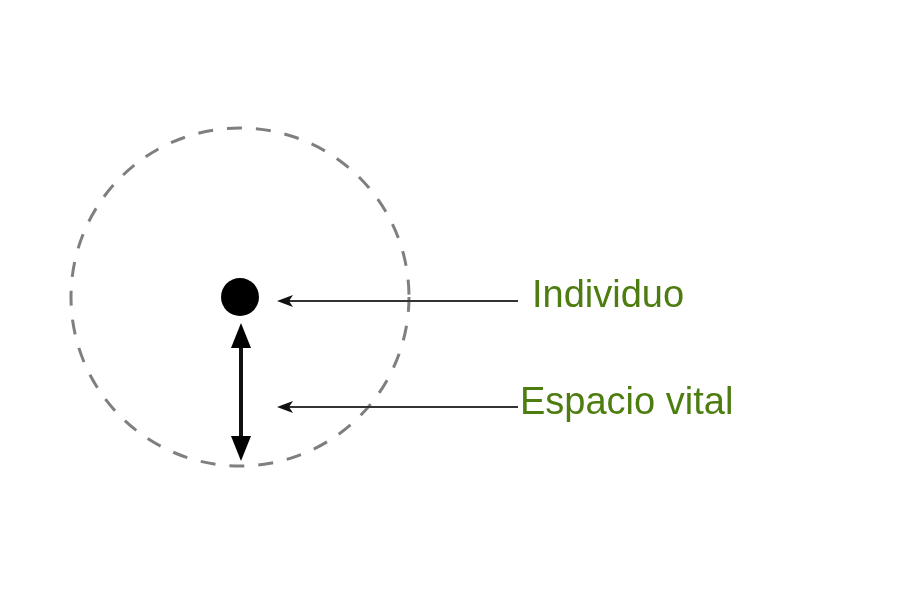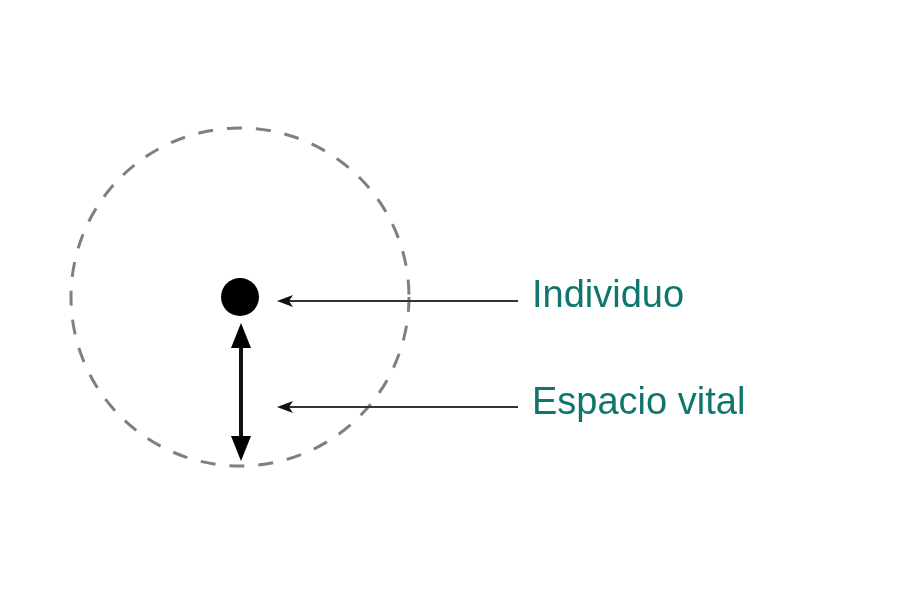--- a/index.html
+++ b/index.html
@@ -16,26 +16,26 @@
     }
     #diagram {
       position: absolute;
       left: 0;
       top: 0;
     }
     .label {
       position: absolute;
       font-family: "Liberation Sans", sans-serif;
       font-size: 38px;
-      color: #0f766e;
+      color: #4d7c0f;
       line-height: 1;
       white-space: nowrap;
     }
     #label-individuo { left: 532px; top: 275px; }
-    #label-espacio   { left: 532px; top: 382px; text-align: center; }
+    #label-espacio   { left: 520px; top: 382px; text-align: center; }
   </style>
 </head>
 <body>
 
 <svg id="diagram" width="900" height="599" viewBox="0 0 900 599" xmlns="http://www.w3.org/2000/svg">
   <defs>
     <marker id="head-small" viewBox="0 0 10 10" refX="1" refY="5" markerWidth="10" markerHeight="8" orient="auto-start-reverse" markerUnits="userSpaceOnUse">
       <path d="M10,0 L0,5 L10,10 L7,5 Z" fill="#111111"></path>
     </marker>
   </defs>

